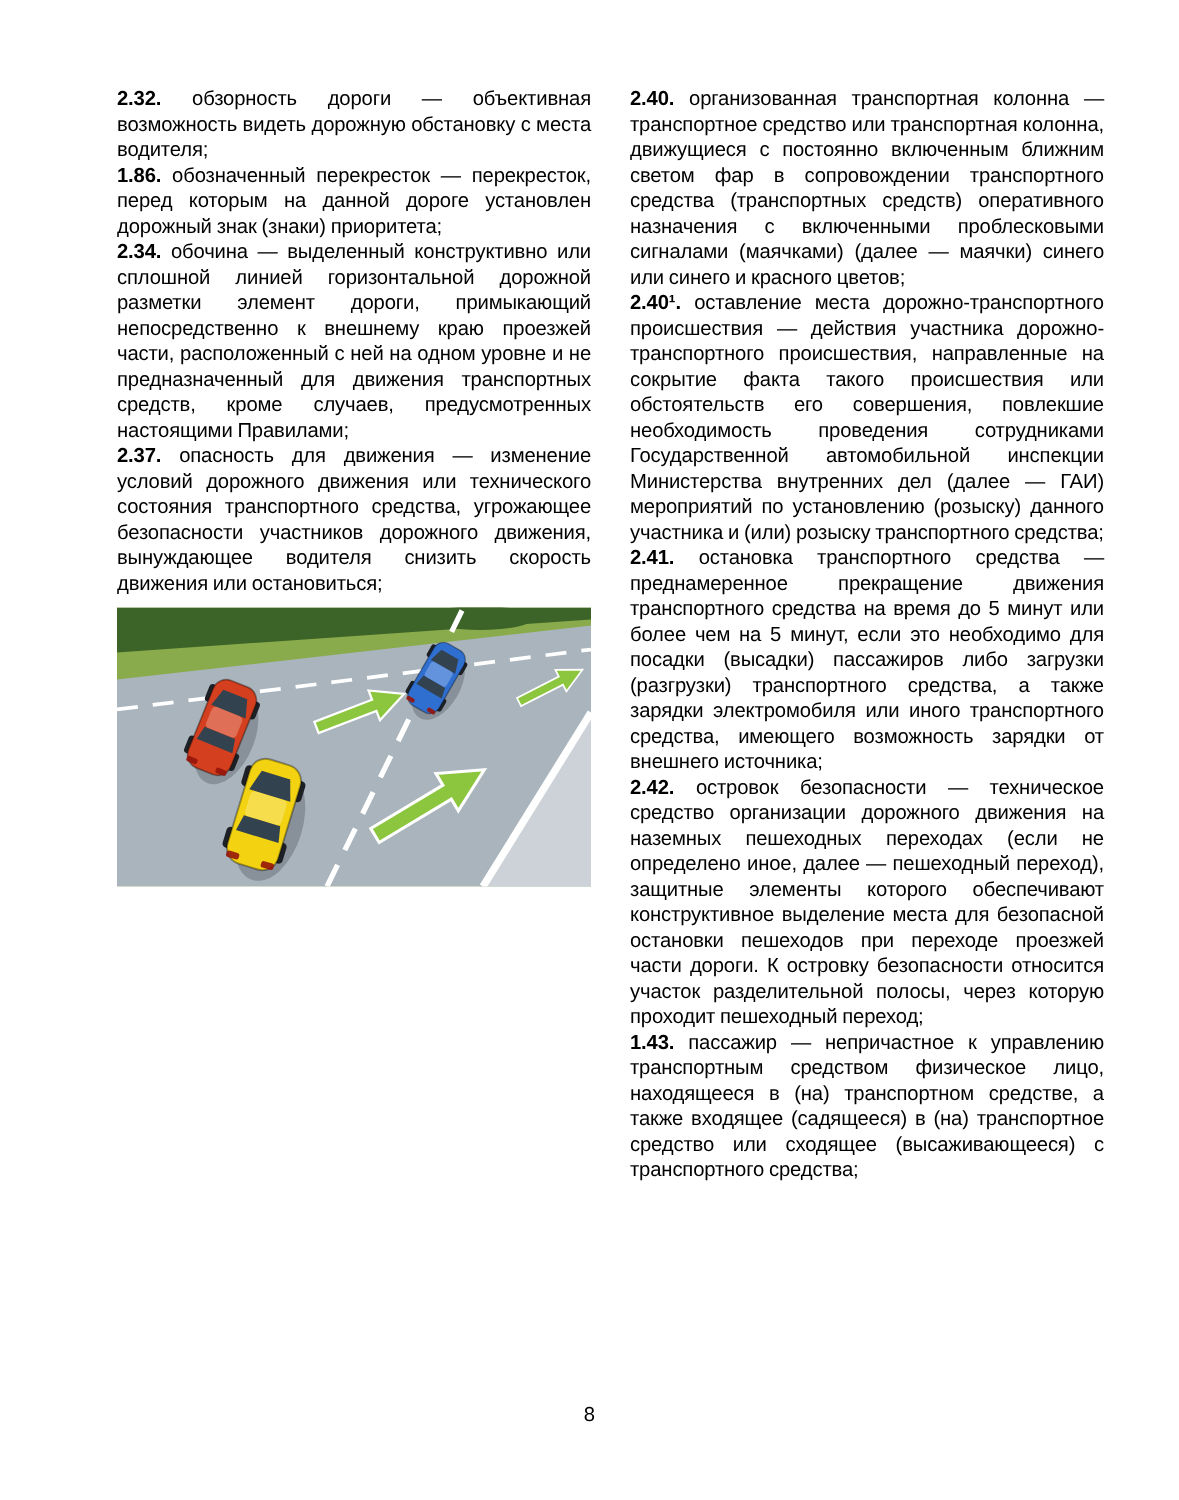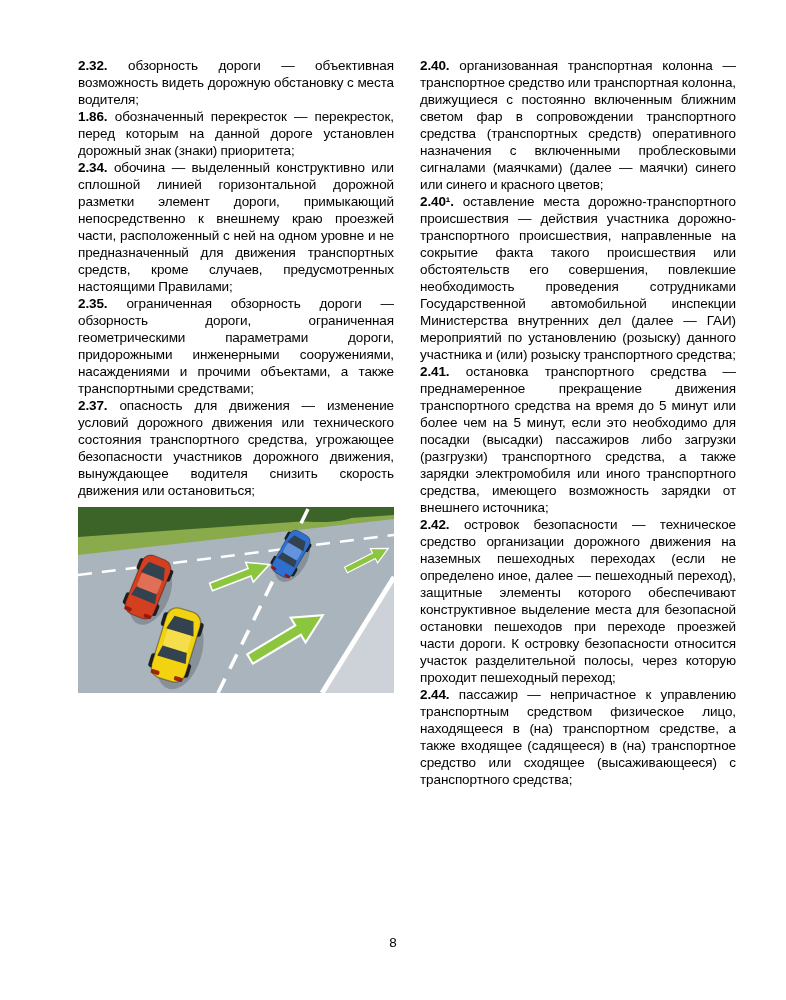--- a/index.html
+++ b/index.html
@@ -19,21 +19,20 @@
 <body>
 
 <div class="page">
   <div class="cols">
 
     <div class="col">
       <div>
           <p class="def"><b>2.32.</b> <span>обзорность дороги — объективная возможность видеть дорожную обстановку с места водителя;</span></p>
           <p class="def"><b>1.86.</b> <span>обозначенный перекресток — перекресток, перед которым на данной дороге установлен дорожный знак (знаки) приоритета;</span></p>
           <p class="def"><b>2.34.</b> <span>обочина — выделенный конструктивно или сплошной линией горизонтальной дорожной разметки элемент дороги, примыкающий непосредственно к внешнему краю проезжей части, расположенный с ней на одном уровне и не предназначенный для движения транспортных средств, кроме случаев, предусмотренных настоящими Правилами;</span></p>
-          <p class="def"><b>2.35.</b> <span>ограниченная обзорность дороги — обзорность дороги, ограниченная геометрическими параметрами дороги, придорожными инженерными сооружениями, насаждениями и прочими объектами, а также транспортными средствами;</span></p>
           <p class="def"><b>2.37.</b> <span>опасность для движения — изменение условий дорожного движения или технического состояния транспортного средства, угрожающее безопасности участников дорожного движения, вынуждающее водителя снизить скорость движения или остановиться;</span></p>
         </div>
 
       <figure class="illustration">
         <svg viewBox="0 0 316 186" xmlns="http://www.w3.org/2000/svg" role="img" style="--grass: #8aab4c; --hedge: #3c6428; --road: #a9b4bc; --sidewalk: #ccd2d7; --line: #ffffff; --arrow: #8cc63e; --car-red: #d4401f; --car-yellow: #f2d211; --car-blue: #2f6fd0;">
           <defs>
             <g id="arrowShape">
               <path d="M0,-3.2 L33,-3.2 L33,-8.5 L50,0 L33,8.5 L33,3.2 L0,3.2 Z" style="fill:var(--arrow);stroke:#ffffff;stroke-width:1.2"></path>
             </g>
             <g id="carShape">
@@ -80,19 +79,19 @@
       </figure>
 
     </div>
 
     <div class="col">
       <div>
           <p class="def"><b>2.40.</b> <span>организованная транспортная колонна — транспортное средство или транспортная колонна, движущиеся с постоянно включенным ближним светом фар в сопровождении транспортного средства (транспортных средств) оперативного назначения с включенными проблесковыми сигналами (маячками) (далее — маячки) синего или синего и красного цветов;</span></p>
           <p class="def"><b>2.40¹.</b> <span>оставление места дорожно-транспортного происшествия — действия участника дорожно-транспортного происшествия, направленные на сокрытие факта такого происшествия или обстоятельств его совершения, повлекшие необходимость проведения сотрудниками Государственной автомобильной инспекции Министерства внутренних дел (далее — ГАИ) мероприятий по установлению (розыску) данного участника и (или) розыску транспортного средства;</span></p>
           <p class="def"><b>2.41.</b> <span>остановка транспортного средства — преднамеренное прекращение движения транспортного средства на время до 5 минут или более чем на 5 минут, если это необходимо для посадки (высадки) пассажиров либо загрузки (разгрузки) транспортного средства, а также зарядки электромобиля или иного транспортного средства, имеющего возможность зарядки от внешнего источника;</span></p>
           <p class="def"><b>2.42.</b> <span>островок безопасности — техническое средство организации дорожного движения на наземных пешеходных переходах (если не определено иное, далее — пешеходный переход), защитные элементы которого обеспечивают конструктивное выделение места для безопасной остановки пешеходов при переходе проезжей части дороги. К островку безопасности относится участок разделительной полосы, через которую проходит пешеходный переход;</span></p>
-          <p class="def"><b>2.44.</b> <span>пассажир — непричастное к управлению транспортным средством физическое лицо, находящееся в (на) транспортном средстве, а также входящее (садящееся) в (на) транспортное средство или сходящее (высаживающееся) с транспортного средства;</span></p>
+          <p class="def"><b>1.43.</b> <span>пассажир — непричастное к управлению транспортным средством физическое лицо, находящееся в (на) транспортном средстве, а также входящее (садящееся) в (на) транспортное средство или сходящее (высаживающееся) с транспортного средства;</span></p>
         </div>
     </div>
   </div>
 
   <div class="pagenum">8</div>
 </div>
 
 </body></html>

